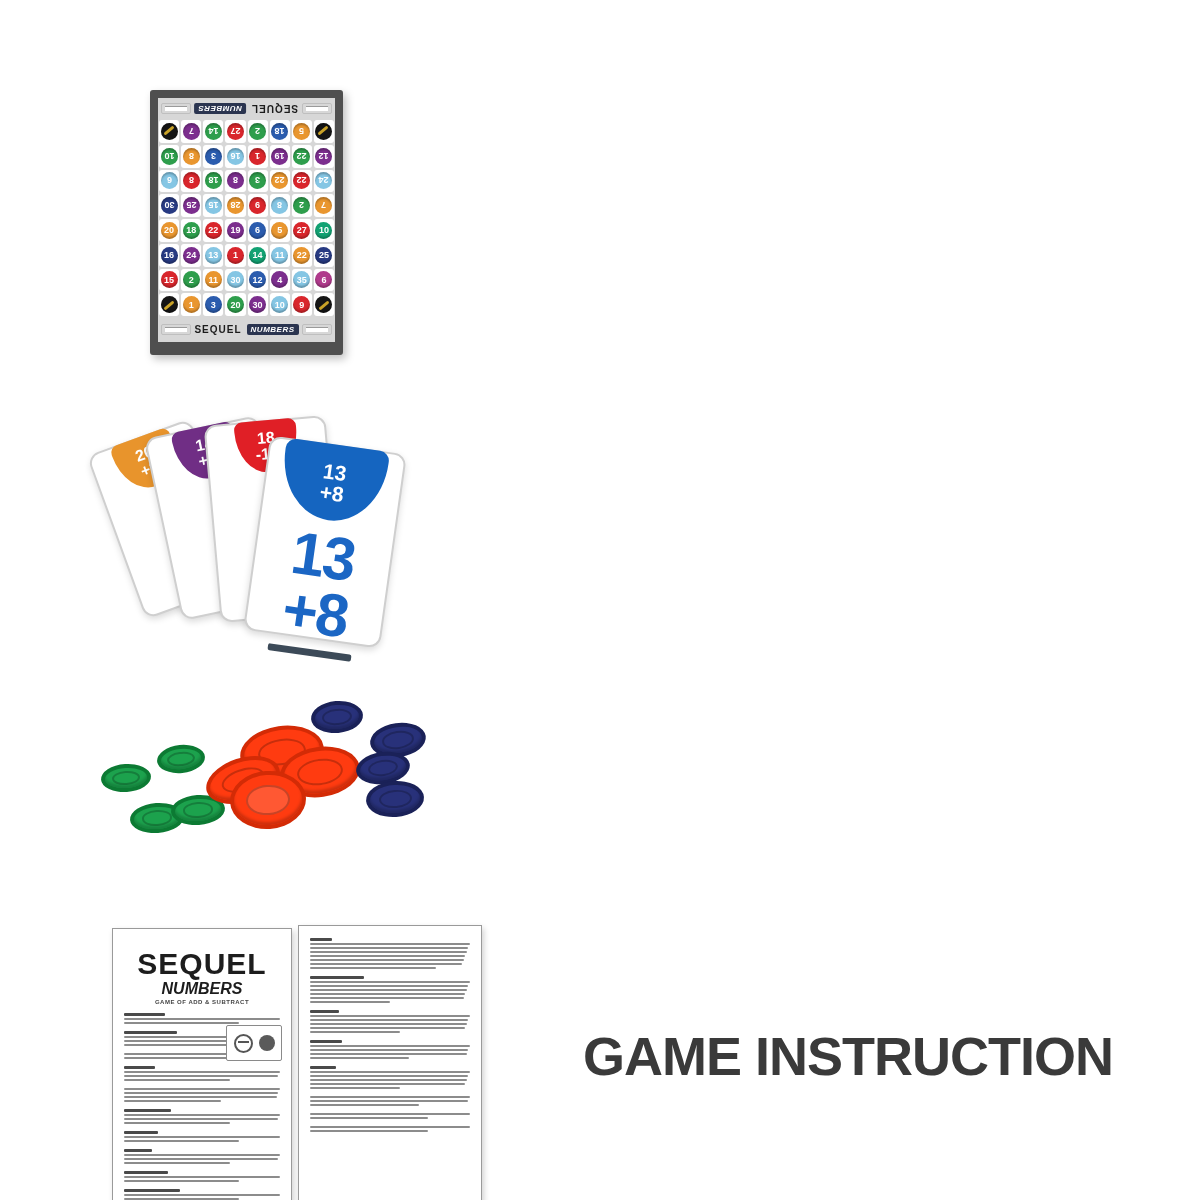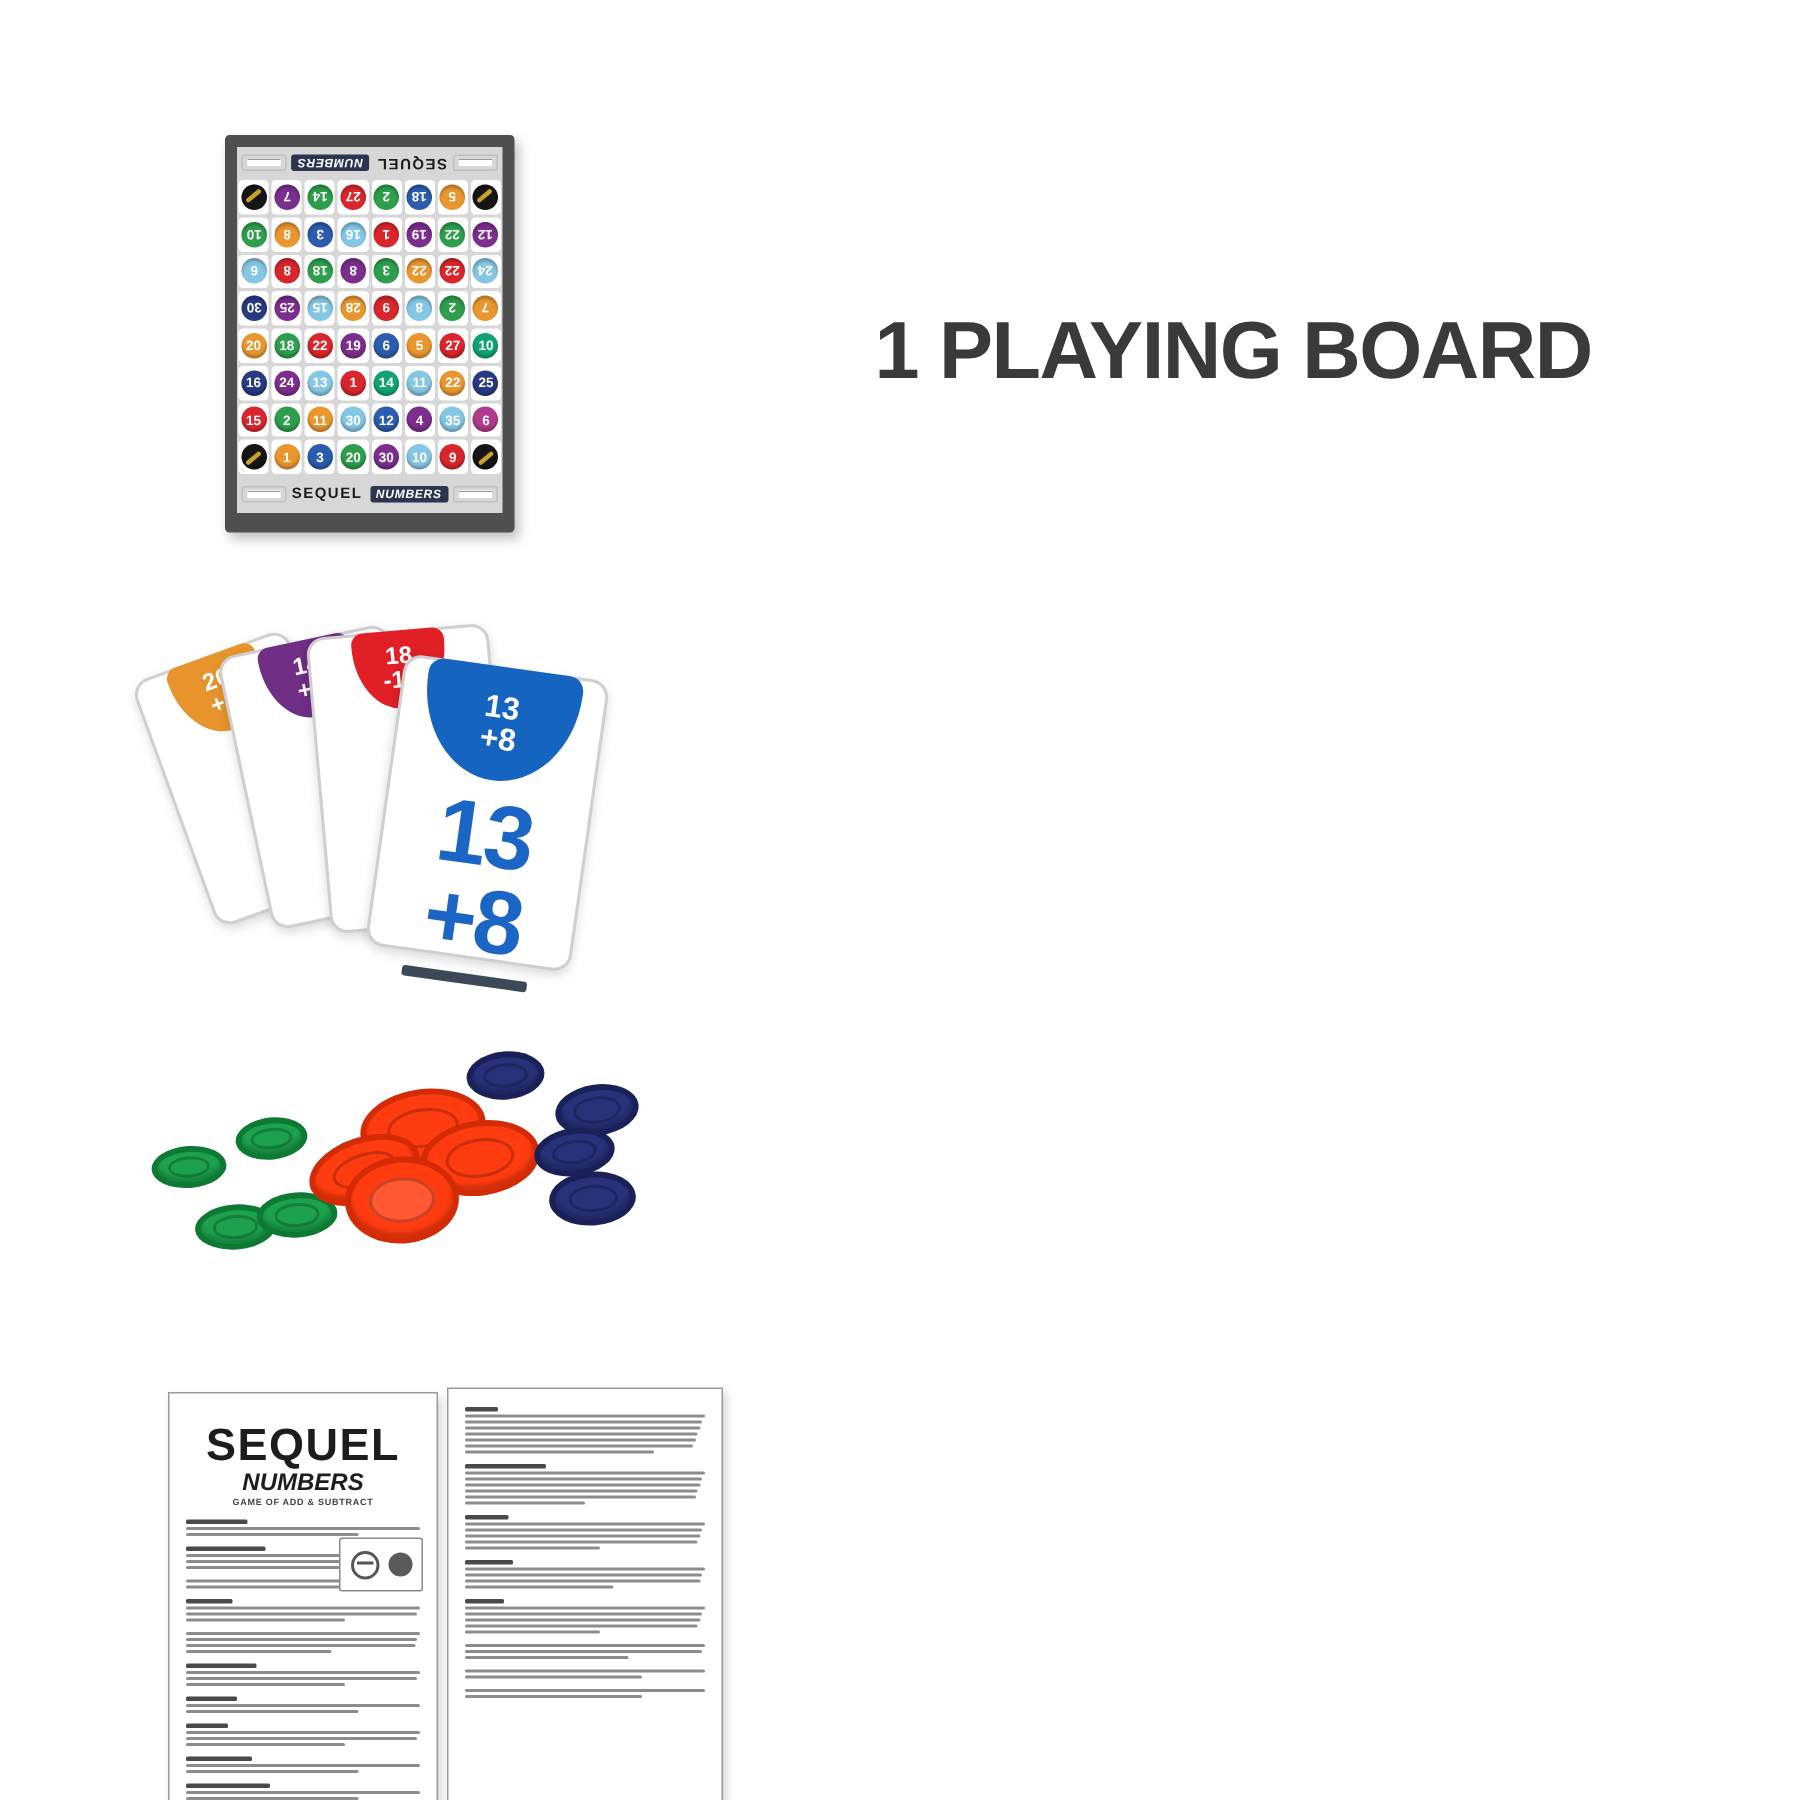--- a/index.html
+++ b/index.html
@@ -64,21 +64,21 @@
   .diagram-box .c1{width:15px;height:15px;border-radius:50%;border:2px solid #555;position:relative;}
   .diagram-box .c1::after{content:"";position:absolute;left:2px;right:2px;top:5px;height:2px;background:#555;}
   .diagram-box .c2{width:16px;height:16px;border-radius:50%;background:#5a5a5a;}
 </style>
 </head>
 <body>
 
 <div id="canvas">
 
 
-  <div class="item-label" style="top:207px;">1 PLAYING BOARD</div>
+  <div class="item-label" style="top:1029px;">GAME INSTRUCTION</div>
 
   <div class="board">
     <div class="board-strip">
       <div class="score-box"></div>
       <div class="brand-pair rot180">
         <span class="brand-sequel">SEQUEL</span>
         <span class="brand-numbers">NUMBERS</span>
       </div>
       <div class="score-box"></div>
     </div>

